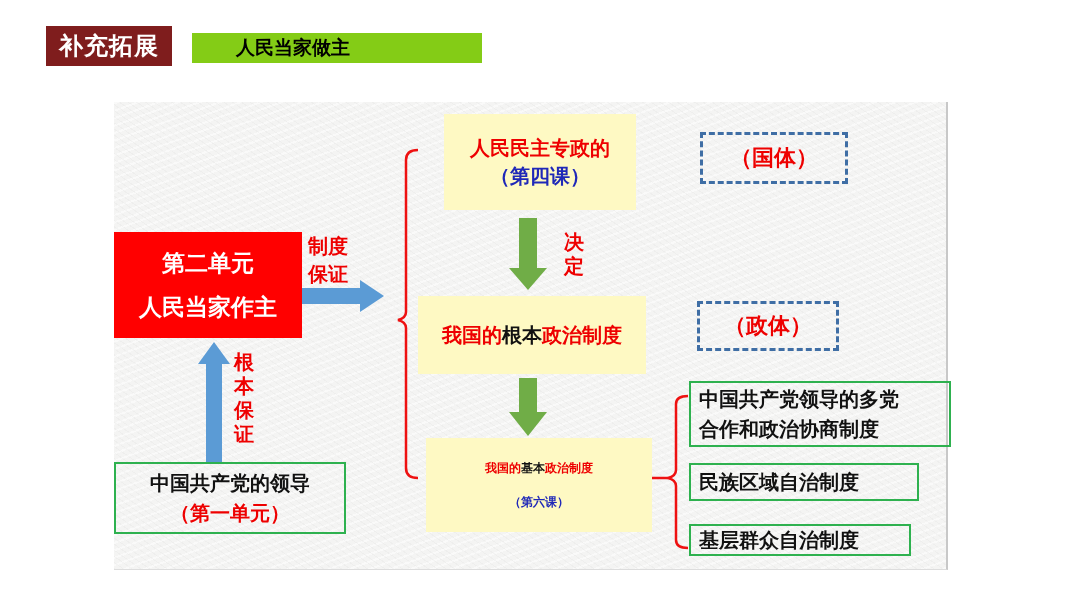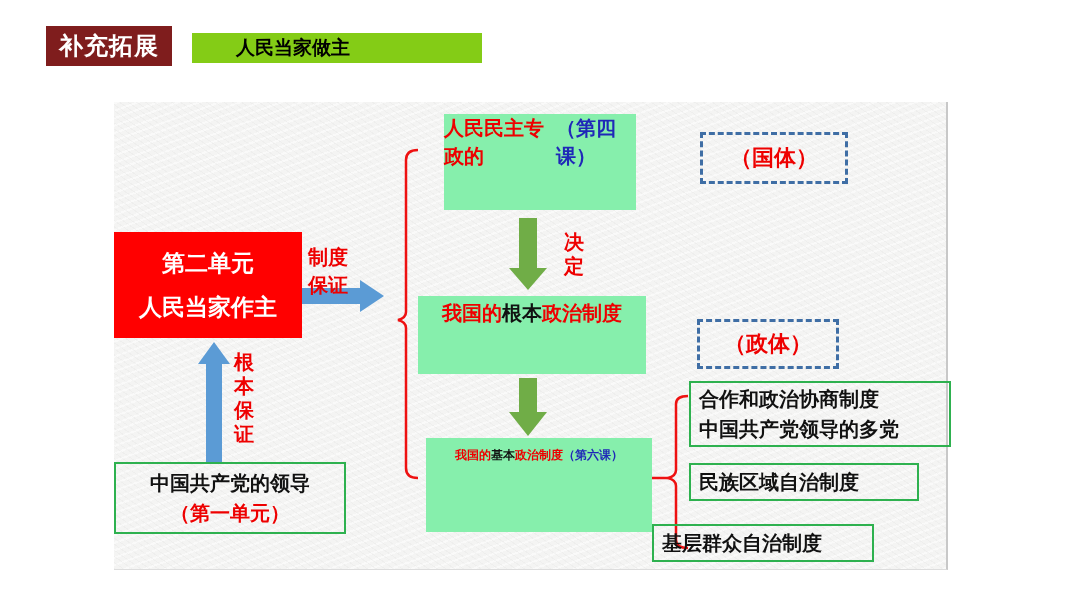--- a/index.html
+++ b/index.html
@@ -37,46 +37,46 @@
   .party {
     left: 114px; top: 462px; width: 232px; height: 72px;
     border: 2px solid #2eb14f; background: transparent;
     display: flex; flex-direction: column; align-items: center; justify-content: center;
     font-weight: bold; font-size: 20px; line-height: 30px;
   }
   .black { color: #111; }
   .red { color: #ee0000; }
   .blue { color: #1f28b8; }
   .yellow {
-    background: #86efac; font-weight: bold;
-    display: flex; flex-direction: row; align-items: flex-start; justify-content: center;
+    background: #fef9c3; font-weight: bold;
+    display: flex; flex-direction: column; align-items: center; justify-content: center;
   }
   .y1 { left: 444px; top: 114px; width: 192px; height: 96px; font-size: 20px; line-height: 28px; }
   .y2 { left: 418px; top: 296px; width: 228px; height: 78px; font-size: 20px; line-height: 34px; }
   .y3 { left: 426px; top: 438px; width: 226px; height: 94px; font-size: 12px; line-height: 34px; }
   .dash {
     border: 3px dashed #3f6ea5;
     display: flex; align-items: center; justify-content: center;
     color: #ee0000; font-weight: bold; font-size: 22px;
   }
   .d1 { left: 700px; top: 132px; width: 148px; height: 52px; }
-  .d2 { left: 697px; top: 319px; width: 142px; height: 50px; }
+  .d2 { left: 697px; top: 301px; width: 142px; height: 50px; }
   .gbox {
     border: 2px solid #2eb14f; background: transparent;
     font-weight: bold; font-size: 20px; color: #111;
     display: flex; flex-direction: column; justify-content: center; padding-left: 8px;
   }
   .g1 { left: 689px; top: 381px; width: 262px; height: 66px; line-height: 30px; }
   .g2 { left: 689px; top: 463px; width: 230px; height: 38px; }
-  .g3 { left: 652px; top: 524px; width: 222px; height: 38px; }
+  .g3 { left: 689px; top: 524px; width: 222px; height: 32px; }
   .vlabel {
     color: #ee0000; font-weight: bold; font-size: 20px; line-height: 24px;
     width: 24px; text-align: center; word-break: break-all;
   }
-  .hlabel { color: #ee0000; font-weight: bold; font-size: 20px; line-height: 28px; margin-top: 11px; }
+  .hlabel { color: #ee0000; font-weight: bold; font-size: 20px; line-height: 28px; }
   svg.abs { overflow: visible; }
 </style>
 </head>
 <body>
 
 <div class="abs tag">补充拓展</div>
 <div class="abs titlebar">
   <span>人民当家做主</span>
 </div>
 
@@ -141,21 +141,21 @@
   <div>
     <span class="red">我国的</span><span class="black">基本</span><span class="red">政治制度</span>
   </div>
   <span class="blue">（第六课）</span>
 </div>
 
 <div class="abs dash d1">（国体）</div>
 <div class="abs dash d2">（政体）</div>
 
 <div class="abs gbox g1">
+  <span>中国共产党领导的多党</span>
   <span>合作和政治协商制度</span>
-  <span>中国共产党领导的多党</span>
 </div>
 <div class="abs gbox g2">
   <span>民族区域自治制度</span>
 </div>
 <div class="abs gbox g3">
   <span>基层群众自治制度</span>
 </div>
 
 </body></html>

